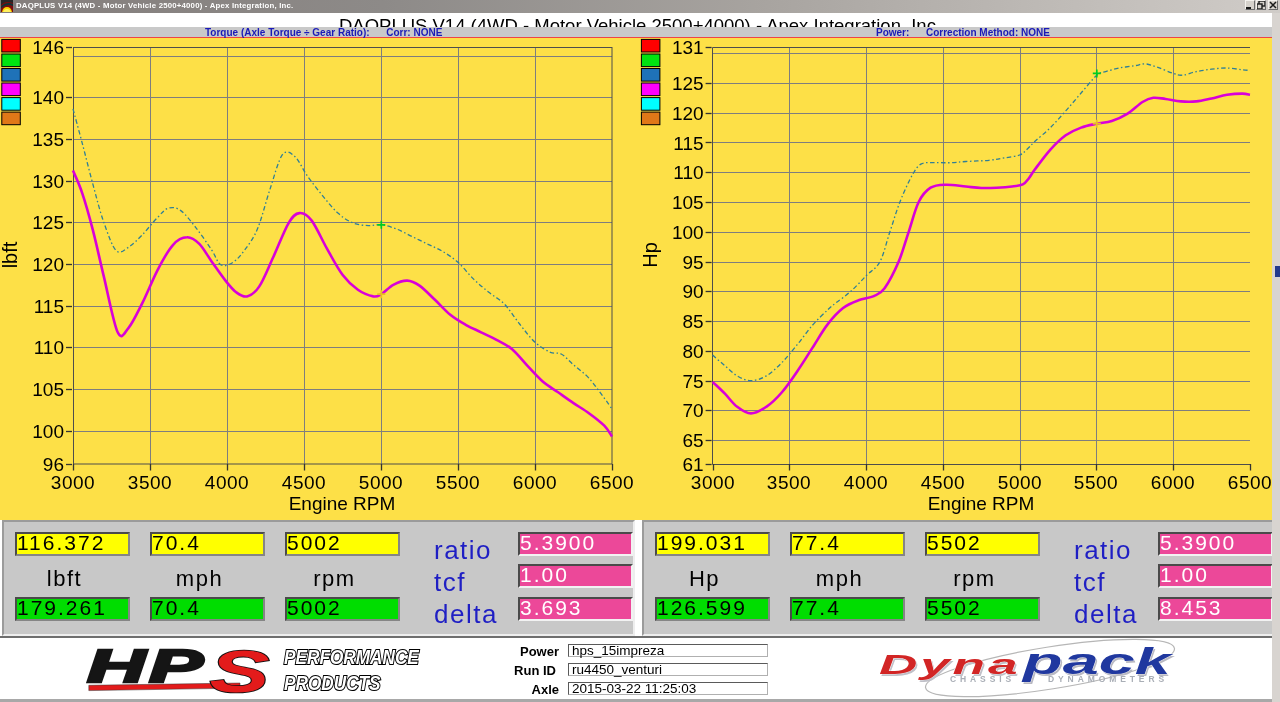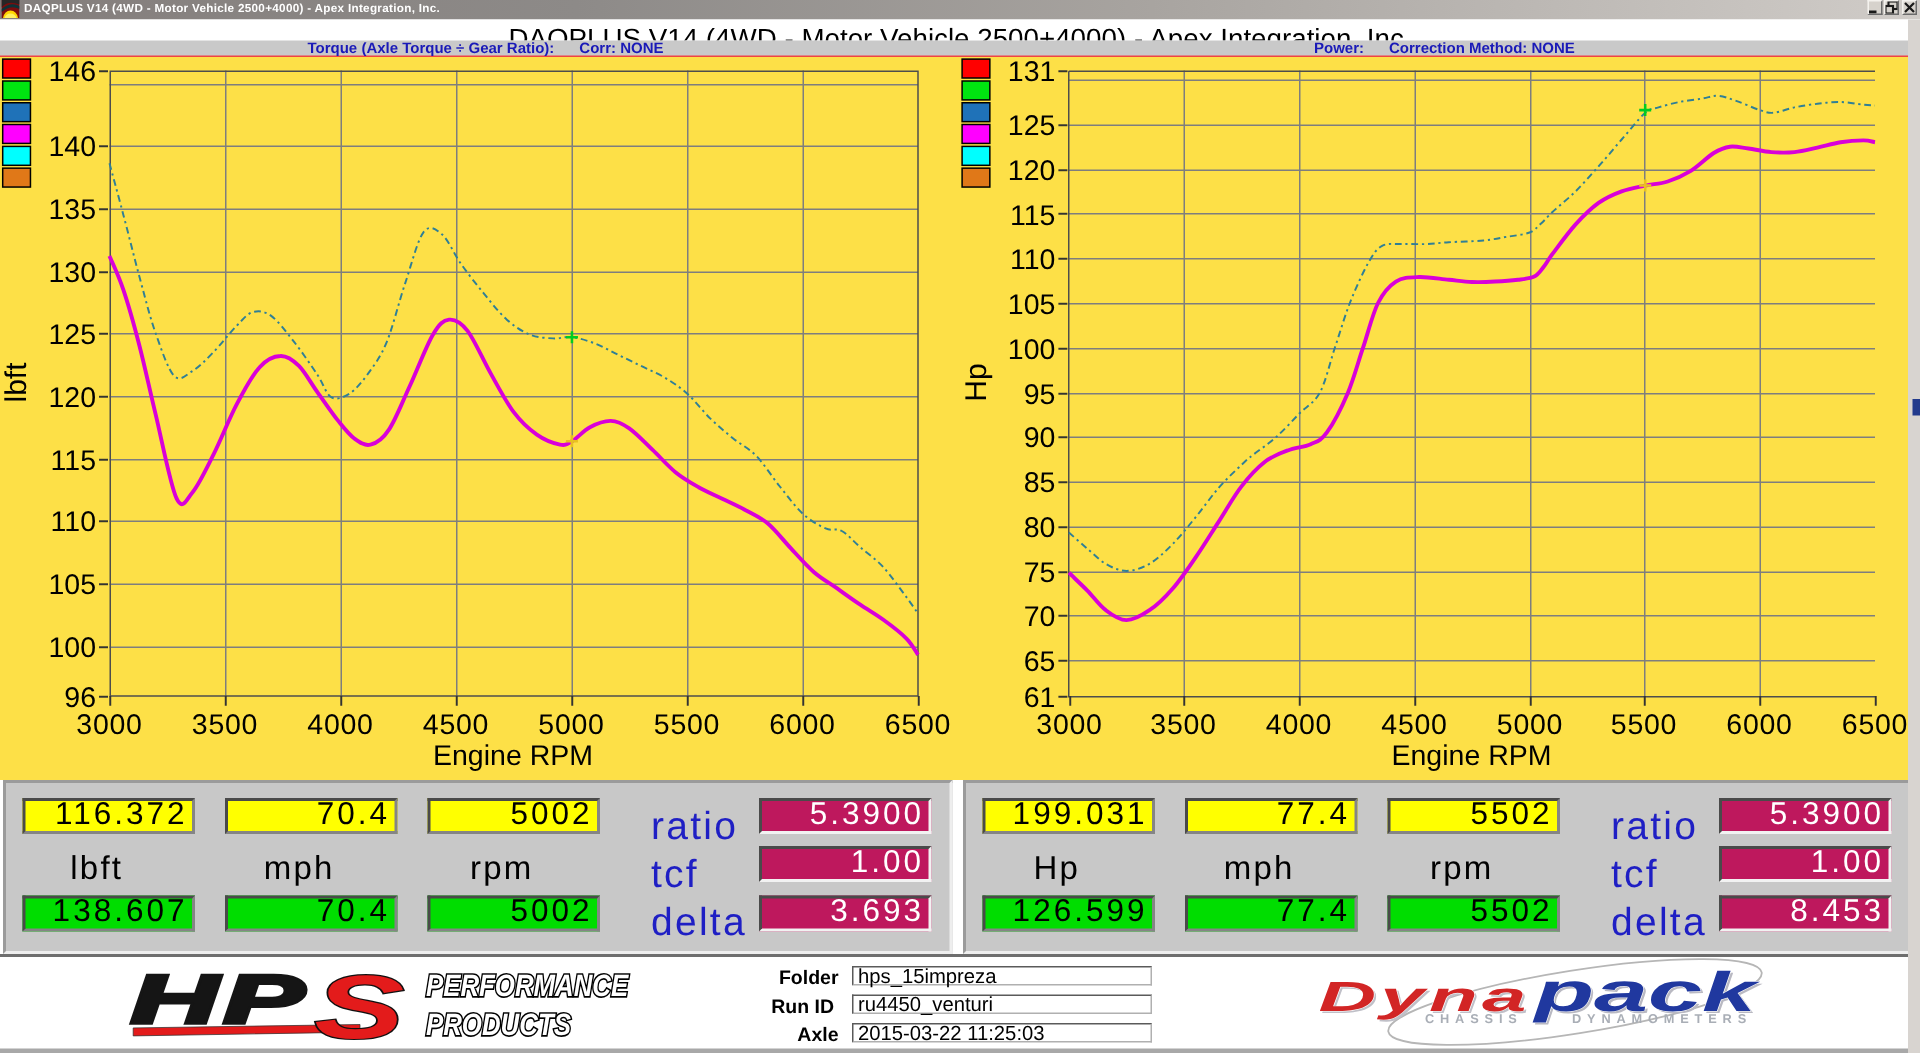--- a/index.html
+++ b/index.html
@@ -14,24 +14,24 @@
 .bigband { left:0; top:13px; width:1280px; height:14px; background:#fff; overflow:hidden; }
 .bigtitle { position:absolute; left:0; top:2px; width:1280px; text-align:center;
   font-size:18.5px; letter-spacing:0px; color:#000; white-space:nowrap; }
 .substrip { left:0; top:27px; width:1280px; height:11px; background:#c9c9c9;
   border-bottom:1px solid #ef4444; }
 .subtxt { position:absolute; top:0px; font-size:10px; font-weight:bold; color:#1a1ab8; }
 .chartarea { left:0; top:38px; width:1280px; height:482px; background:#fde047; }
 .panel { position:absolute; top:520px; width:633px; height:116px; background:#c8c8c8;
   border:2px solid; border-color:#9b9b9b #eeeeee #eeeeee #9b9b9b; }
 .rb { position:absolute; width:115px; height:24px; font-size:21px; letter-spacing:2px;
-  text-align:right; padding-right:3px; line-height:18px; border:2px solid; }
+  text-align:left; padding-right:3px; line-height:18px; border:2px solid; }
 .yb { background:#ffff00; color:#000; border-color:#4a4a4a #858585 #858585 #4a4a4a; }
 .gb { background:#00dd00; color:#000; border-color:#4a4a4a #858585 #858585 #4a4a4a; }
-.bb { background:#be185d; color:#fff; border-color:#4a4a4a #f2f2f2 #f2f2f2 #4a4a4a; }
+.bb { background:#ec4899; color:#fff; border-color:#4a4a4a #f2f2f2 #f2f2f2 #4a4a4a;margin-left:12px; }
 .plab { position:absolute; font-size:22px; letter-spacing:1.5px; color:#000; text-align:center; }
 .blab { position:absolute; font-size:26px; letter-spacing:1.5px; color:#1f1fc4; }
 .divider { left:0; top:636px; width:1280px; height:2px; background:#6e6e6e; }
 .footer { left:0; top:638px; width:1280px; height:61px; background:#fff; }
 .bstrip { left:0; top:699px; width:1280px; height:3px; background:#a8a8a8; }
 .redge { left:1272px; top:13px; width:8px; height:689px; background:#d8d4d0; }
 .flab { position:absolute; font-size:13px; font-weight:bold; color:#000; width:70px; text-align:right; }
 .fbox { position:absolute; left:568px; width:200px; height:13px; background:#fff;
   border:1px solid; border-color:#5a5a5a #b0b0b0 #b0b0b0 #5a5a5a; font-size:13.5px;
   line-height:12px; padding-left:3px; color:#000; }
@@ -218,21 +218,21 @@
 <path d="M 452.8 85.7 H 460.8 M 456.8 81.7 V 89.7" stroke="#e8c020" stroke-width="1.7"></path>
   </svg>
 </div>
 <div class="panel" style="left:2px">
     <div class="rb yb" style="left:11px;top:10px">116.372</div>
     <div class="rb yb" style="left:146px;top:10px">70.4</div>
     <div class="rb yb" style="left:281px;top:10px">5002</div>
     <div class="plab" style="left:3px;top:44px;width:115px">lbft</div>
     <div class="plab" style="left:138px;top:44px;width:115px">mph</div>
     <div class="plab" style="left:273px;top:44px;width:115px">rpm</div>
-    <div class="rb gb" style="left:11px;top:75px">138.607</div>
+    <div class="rb gb" style="left:11px;top:75px">179.261</div>
     <div class="rb gb" style="left:146px;top:75px">70.4</div>
     <div class="rb gb" style="left:281px;top:75px">5002</div>
     <div class="blab" style="left:430px;top:13px">ratio</div>
     <div class="blab" style="left:430px;top:45px">tcf</div>
     <div class="blab" style="left:430px;top:77px">delta</div>
     <div class="rb bb" style="left:502px;top:10px">5.3900</div>
     <div class="rb bb" style="left:502px;top:42px">1.00</div>
     <div class="rb bb" style="left:502px;top:75px">3.693</div>
   </div>
 <div class="panel" style="left:642px">
@@ -265,21 +265,21 @@
     </g>
     <g font-weight="bold" font-style="italic" fill="#fff" stroke="#000" stroke-width="2.2" paint-order="stroke">
       <g transform="scale(0.84,1)">
           <text x="338.1" y="25.7" font-size="20.5">PERFORMANCE</text>
         </g>
       <g transform="scale(0.84,1)">
           <text x="338.1" y="52" font-size="20.5">PRODUCTS</text>
         </g>
     </g>
   </svg>
-  <div class="flab" style="left:489px;top:6px">Folder</div>
+  <div class="flab" style="left:489px;top:6px">Power</div>
   <div class="fbox" style="top:6px">hps_15impreza</div>
   <div class="flab" style="left:486px;top:25px">Run ID</div>
   <div class="fbox" style="top:25px">ru4450_venturi</div>
   <div class="flab" style="left:489px;top:44px">Axle</div>
   <div class="fbox" style="top:44px">2015-03-22 11:25:03</div>
   <svg class="abs" style="left:870px;top:0" width="410" height="61" viewBox="0 0 410 61">
     <ellipse cx="180" cy="30" rx="126" ry="21" fill="none" stroke="#b6b6b6" stroke-width="1.2" transform="rotate(-9 180 30)"></ellipse>
     <text x="80" y="44" font-size="8.5" letter-spacing="3.9" fill="#a9aeb6" font-weight="bold">CHASSIS</text>
     <text x="178" y="44" font-size="8.5" letter-spacing="3.9" fill="#a9aeb6" font-weight="bold">DYNAMOMETERS</text>
     <g font-weight="bold" font-style="italic">

